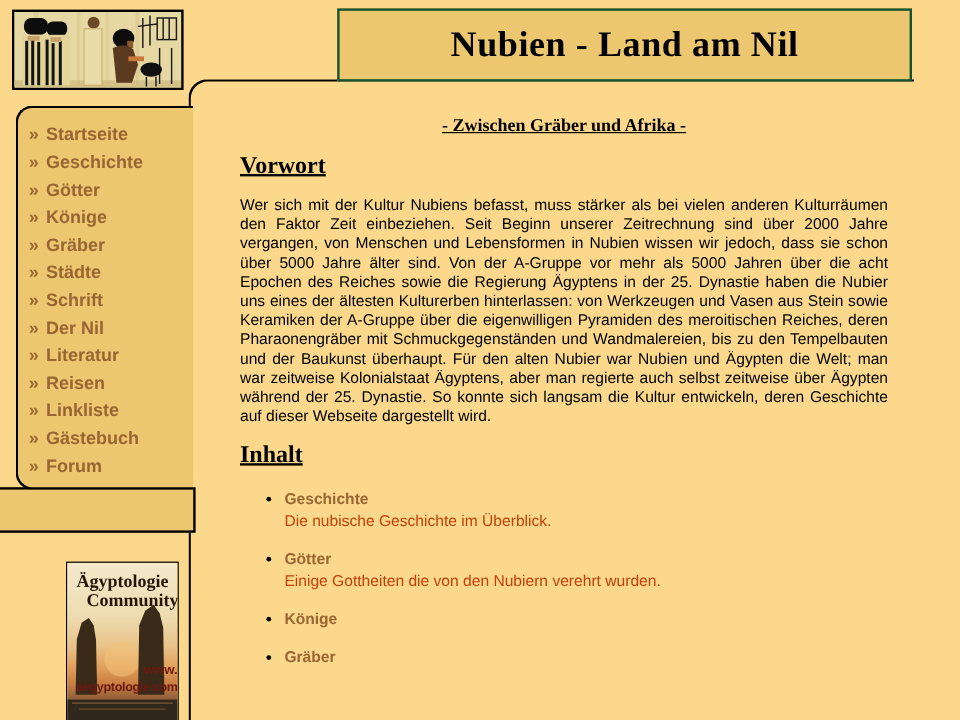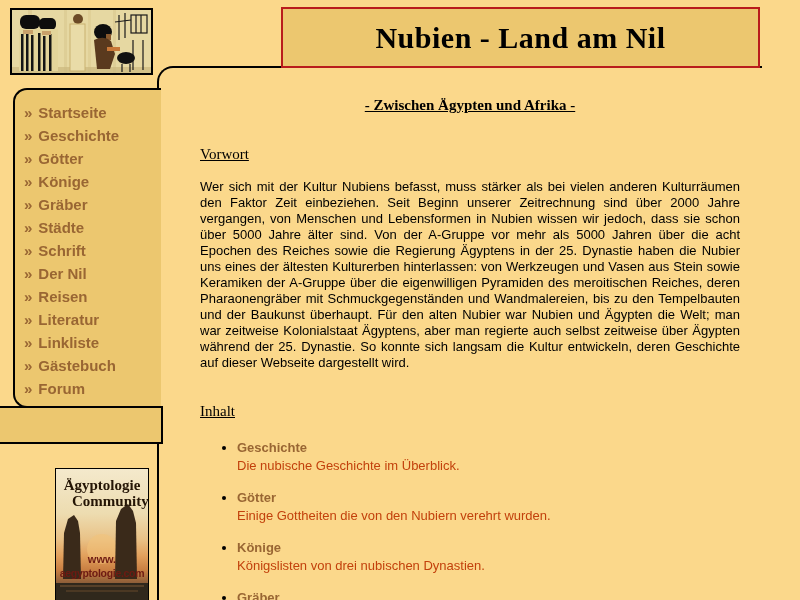--- a/index.html
+++ b/index.html
@@ -10,21 +10,21 @@
     background: #FBD88B; overflow: hidden;
   }
   
   .header-image {
     position: absolute; left: 10px; top: 8px; width: 143px; height: 67px;
     border: 2px solid #000; background: #E6D8A2;
   }
   .header-image svg { display:block; }
   .title-box {
     position: absolute; left: 281px; top: 7px; width: 479px; height: 61px;
-    background: #ECC76F; border: 2px solid #b91c1c;
+    background: #ECC76F; border: 2px solid #14532d;
     display: flex; align-items: center; justify-content: center; z-index: 4;
   }
   .title-box h1 {
     font-family: "Liberation Serif", serif; font-weight: bold;
     font-size: 30px; color: #000; letter-spacing: 0.5px;
   }
   
   .main-box {
     position: absolute; left: 157px; top: 66px; width: 605px; height: 550px;
     border-top: 2px solid #000; border-left: 2px solid #000;
@@ -47,22 +47,22 @@
     color: #996633; white-space: nowrap; cursor: pointer;
   }
   .sidebar-box li .pref { margin-right: 6px; }
   
   .content { position: absolute; left: 200px; top: 97px; width: 540px; z-index: 3; color:#000; }
   .page-heading {
     font-family: "Liberation Serif", serif; font-weight: bold; font-size: 15px;
     text-decoration: underline; text-align: center; line-height: 17px;
   }
   .sub-heading {
-    font-family: "Liberation Serif", serif; font-weight: normal; font-size: 15px;
-    text-decoration: underline; margin-top: 32px; line-height: 17px;
+    font-family: "Liberation Serif", serif; font-weight: bold; font-size: 20px;
+    text-decoration: underline; margin-top: 16px; line-height: 17px;
   }
   .para {
     margin-top: 16px; font-size: 13px; line-height: 16px;
     text-align: justify; color: #000;
   }
   .inhalt-list { margin: 19px 0 0 0; padding-left: 37px; }
   .inhalt-list li { margin-bottom: 14px; font-size: 13px; line-height: 18px; }
   .inhalt-link { font-weight: bold; color: #996633; cursor: pointer; }
   .inhalt-desc { color: #c2410c; }
   
@@ -71,21 +71,21 @@
     border: 1px solid #000; overflow: hidden; z-index: 3; cursor: pointer;
   }
   .badge svg { display:block; }
   .badge .t1, .badge .t2 {
     position: absolute; left: 0; width: 100%; text-align: center;
     font-family: "Liberation Serif", serif; font-weight: bold;
     font-size: 15px; color: #241505;
   }
   .badge .t1 { top: 8px; } .badge .t2 { top: 24px; padding-left: 16px; }
   .badge .u1, .badge .u2 {
-    position: absolute; left: 0; width: 100%; text-align: center;
+    position: absolute; left: 0; width: 100%; text-align: right;
     font-weight: bold; color: #6E1A12;
   }
   .badge .u1 { top: 84px; font-size: 11px; }
   .badge .u2 { top: 98px; font-size: 10.5px; letter-spacing: -0.3px; }
 </style>
 <title>Nubien - Land am Nil</title></head>
 <body>
 
 <div id="stage">
 
@@ -145,45 +145,44 @@
   <div class="sidebar-box">
     <ul>
       <li><span class="pref">»</span><span>Startseite</span></li>
       <li><span class="pref">»</span><span>Geschichte</span></li>
       <li><span class="pref">»</span><span>Götter</span></li>
       <li><span class="pref">»</span><span>Könige</span></li>
       <li><span class="pref">»</span><span>Gräber</span></li>
       <li><span class="pref">»</span><span>Städte</span></li>
       <li><span class="pref">»</span><span>Schrift</span></li>
       <li><span class="pref">»</span><span>Der Nil</span></li>
+      <li><span class="pref">»</span><span>Literatur</span></li>
       <li><span class="pref">»</span><span>Reisen</span></li>
-      <li><span class="pref">»</span><span>Literatur</span></li>
       <li><span class="pref">»</span><span>Linkliste</span></li>
       <li><span class="pref">»</span><span>Gästebuch</span></li>
       <li><span class="pref">»</span><span>Forum</span></li>
     </ul>
   </div>
 
   <div class="content">
-    <div class="page-heading">- Zwischen Ägypten und Afrika -</div>
+    <div class="page-heading">- Zwischen Gräber und Afrika -</div>
     <div class="sub-heading">Vorwort</div>
     <p class="para">Wer sich mit der Kultur Nubiens befasst, muss stärker als bei vielen anderen Kulturräumen den Faktor Zeit einbeziehen. Seit Beginn unserer Zeitrechnung sind über 2000 Jahre vergangen, von Menschen und Lebensformen in Nubien wissen wir jedoch, dass sie schon über 5000 Jahre älter sind. Von der A-Gruppe vor mehr als 5000 Jahren über die acht Epochen des Reiches sowie die Regierung Ägyptens in der 25. Dynastie haben die Nubier uns eines der ältesten Kulturerben hinterlassen: von Werkzeugen und Vasen aus Stein sowie Keramiken der A-Gruppe über die eigenwilligen Pyramiden des meroitischen Reiches, deren Pharaonengräber mit Schmuckgegenständen und Wandmalereien, bis zu den Tempelbauten und der Baukunst überhaupt. Für den alten Nubier war Nubien und Ägypten die Welt; man war zeitweise Kolonialstaat Ägyptens, aber man regierte auch selbst zeitweise über Ägypten während der 25. Dynastie. So konnte sich langsam die Kultur entwickeln, deren Geschichte auf dieser Webseite dargestellt wird.</p>
     <div class="sub-heading">Inhalt</div>
     <ul class="inhalt-list">
       <li>
         <span class="inhalt-link">Geschichte</span>
         <div class="inhalt-desc">Die nubische Geschichte im Überblick.</div>
       </li>
       <li>
         <span class="inhalt-link">Götter</span>
         <div class="inhalt-desc">Einige Gottheiten die von den Nubiern verehrt wurden.</div>
       </li>
       <li>
         <span class="inhalt-link">Könige</span>
-        <div class="inhalt-desc">Königslisten von drei nubischen Dynastien.</div>
       </li>
       <li>
         <span class="inhalt-link">Gräber</span>
       </li>
     </ul>
   </div>
 
   <div class="badge">
     <svg width="92" height="140" viewBox="0 0 92 140">
       <defs>

